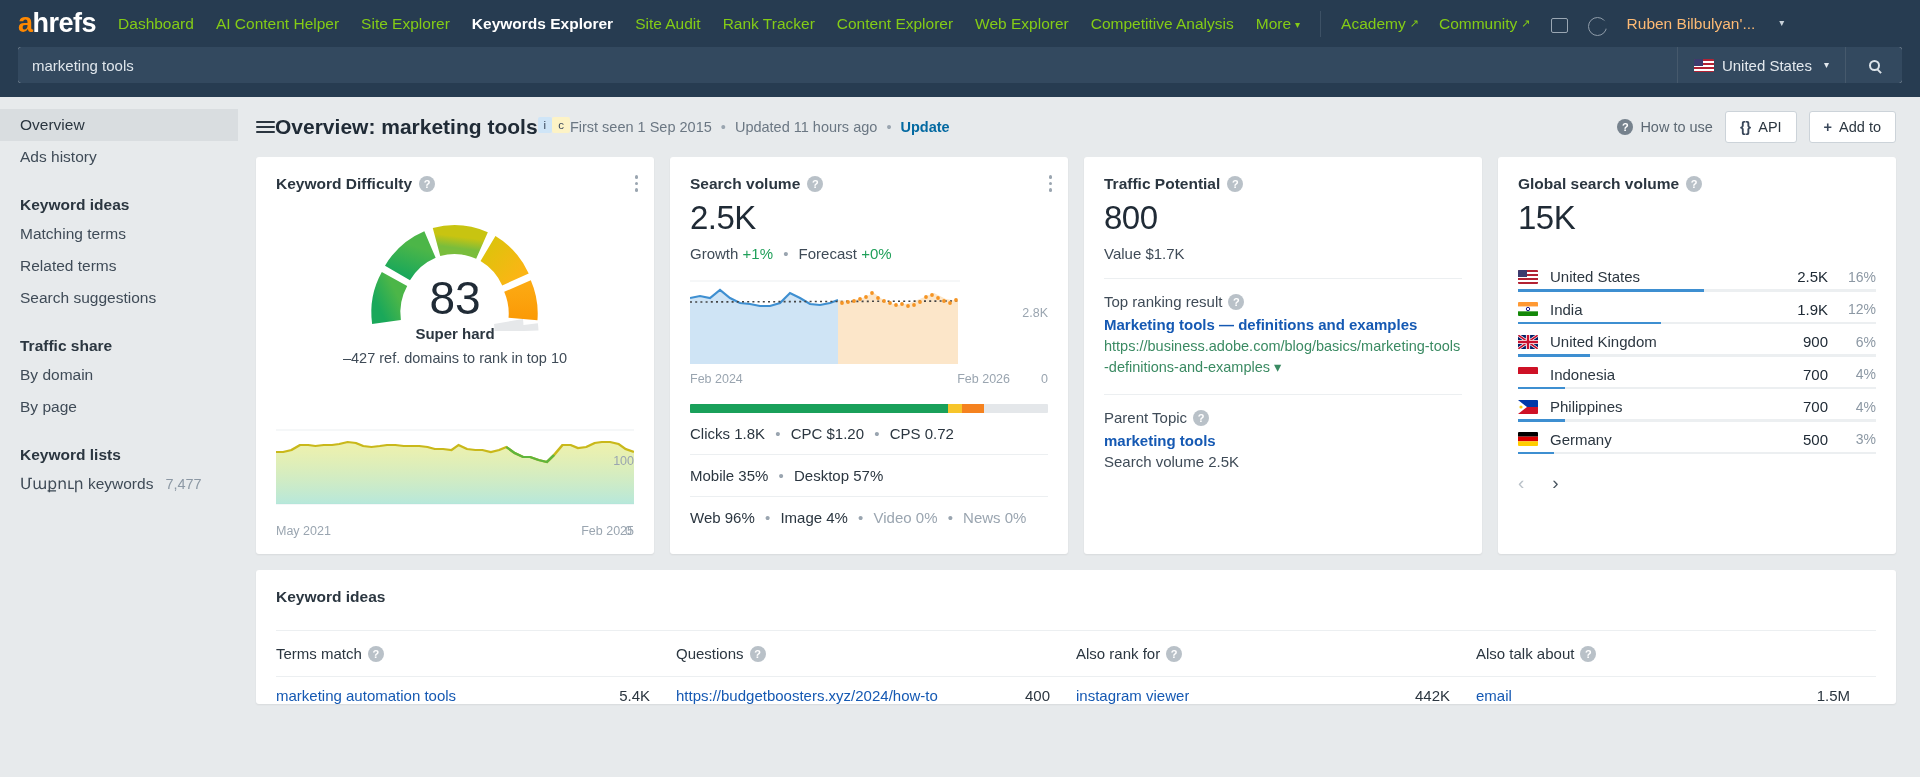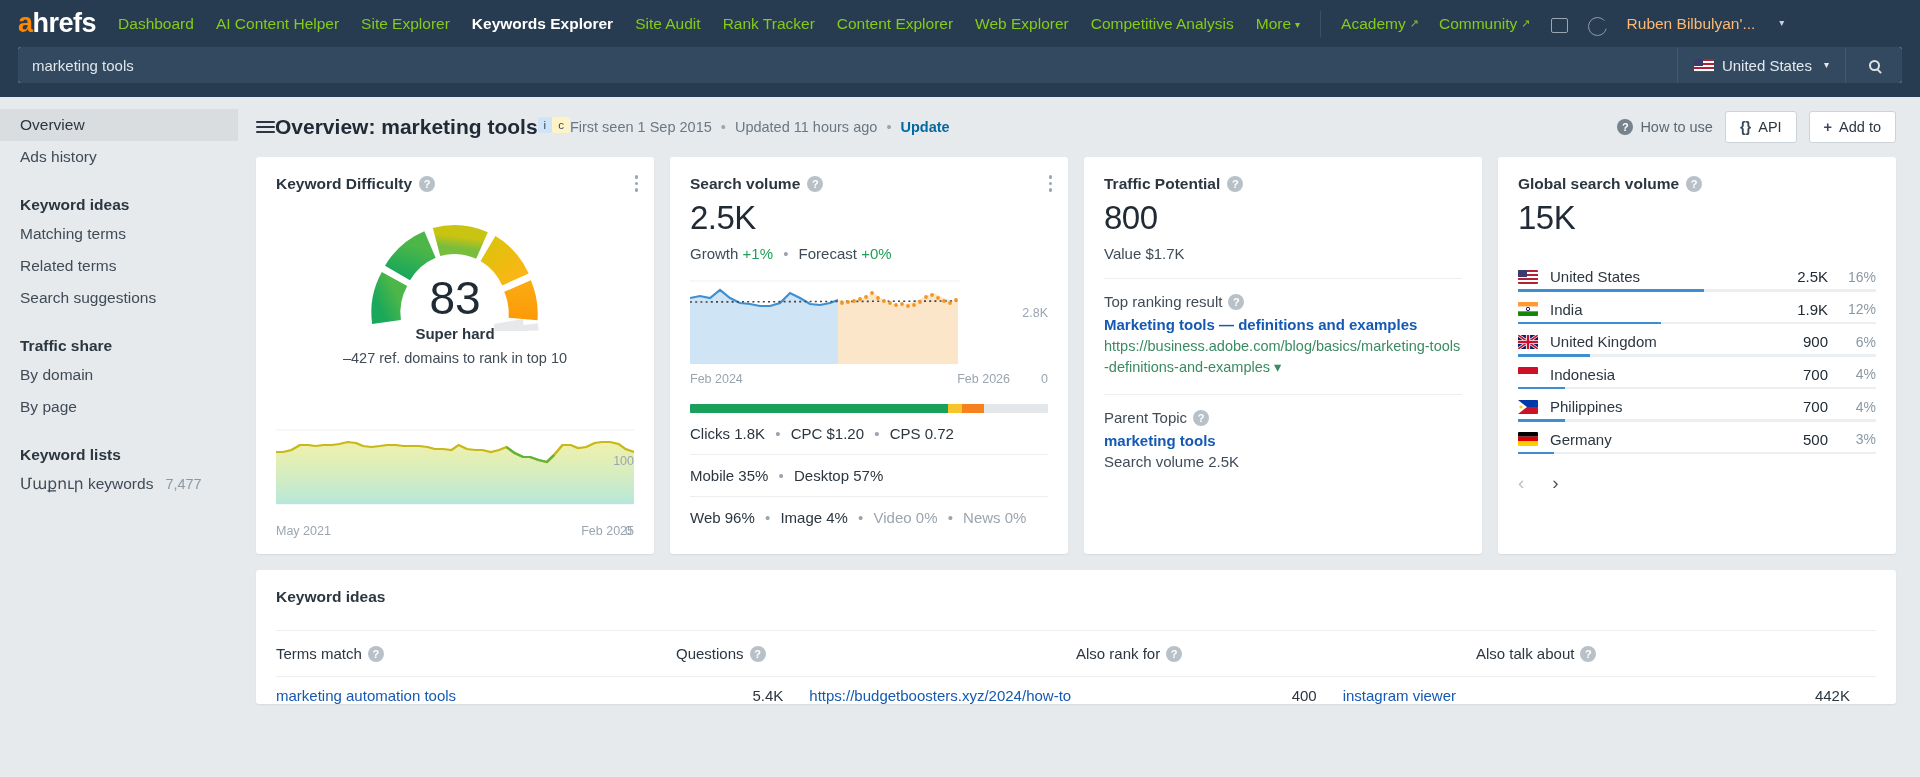--- a/index.html
+++ b/index.html
@@ -658,17 +658,21 @@
           <span class="ki-num">5.4K</span>
         </div>
         <div class="ki-cell">
           <a class="ki-link">https://budgetboosters.xyz/2024/how-to</a>
           <span class="ki-num">400</span>
         </div>
         <div class="ki-cell">
           <a class="ki-link">instagram viewer</a>
           <span class="ki-num">442K</span>
         </div>
+        <div class="ki-cell">
+          <a class="ki-link">email</a>
+          <span class="ki-num">1.5M</span>
+        </div>
       </div>
     </div>
 
   </div>
 </div>
 
 </body></html>

